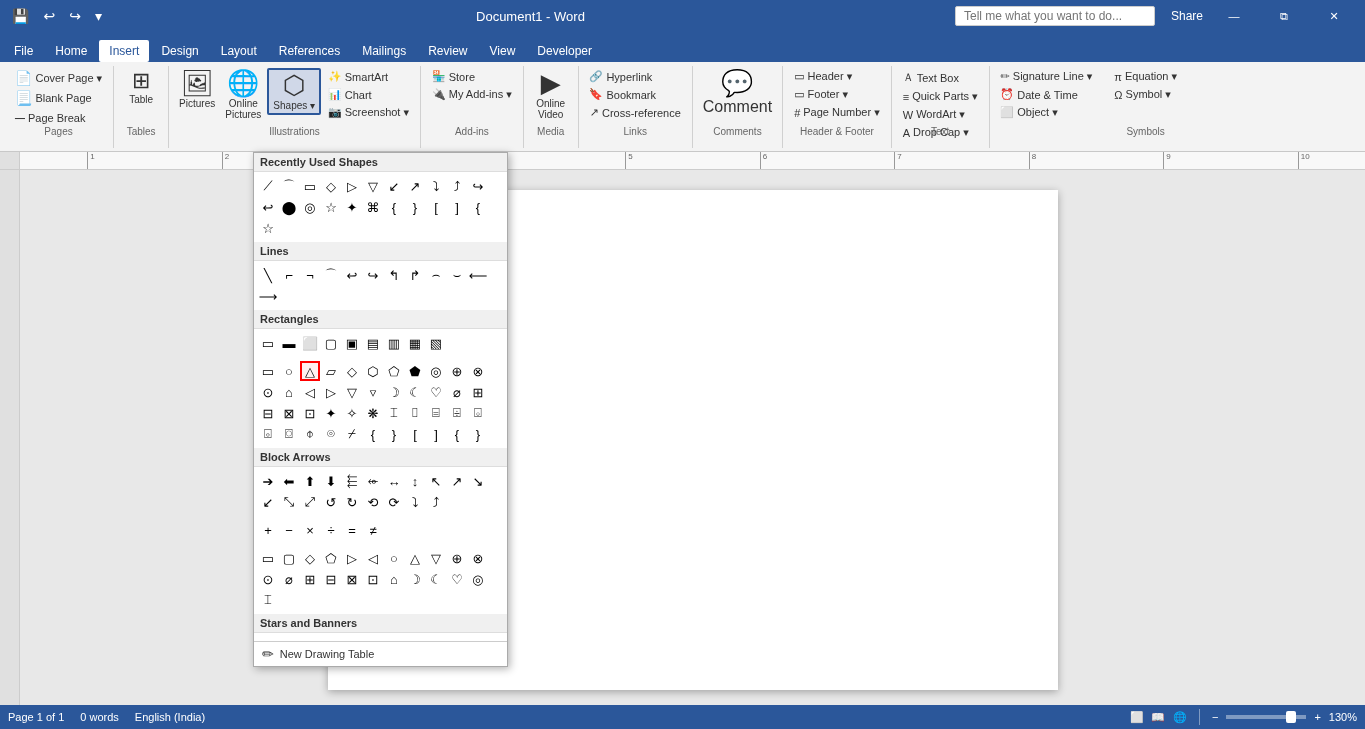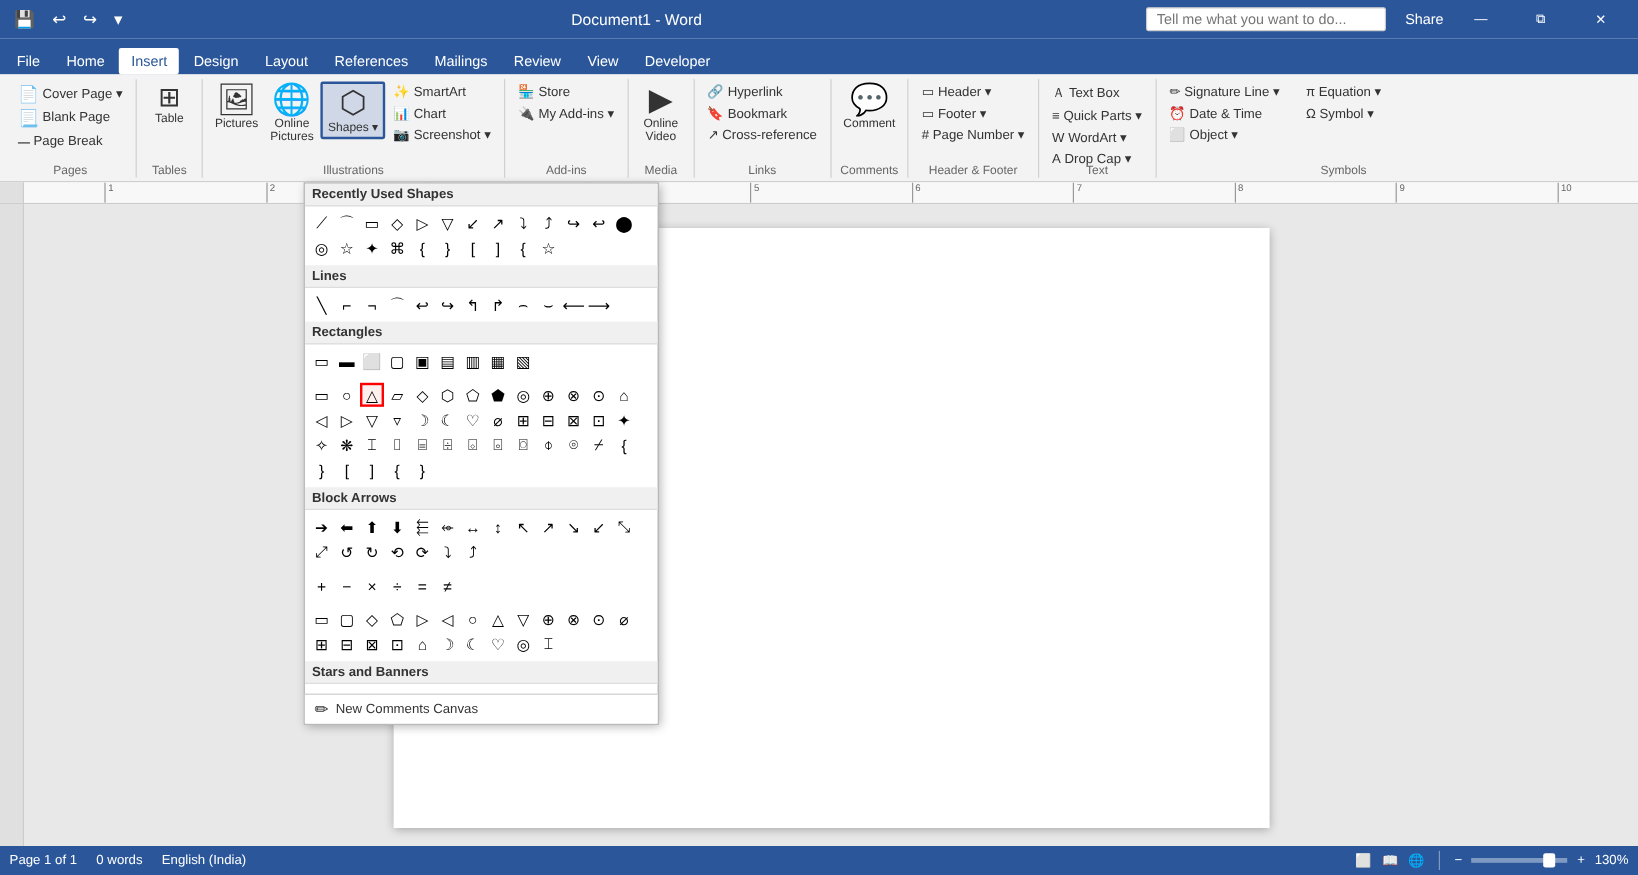--- a/index.html
+++ b/index.html
@@ -56,21 +56,21 @@
       padding: 2px 6px 2px 6px;
       min-width: 50px;
       height: 82px;
       position: relative;
     }
     .ribbon-group:last-child { border-right: none; }
     .group-label {
       font-size: 10px;
       color: #666;
       position: absolute;
-      bottom: 0;
+      bottom: 11px;
       white-space: nowrap;
     }
     .ribbon-items {
       display: flex;
       flex-wrap: wrap;
       align-items: flex-start;
       gap: 2px;
       flex: 1;
     }
     .ribbon-btn {
@@ -148,21 +148,21 @@
       width: 730px;
       min-height: 500px;
       box-shadow: 0 2px 8px rgba(0,0,0,0.3);
     }
 
     
     #shapes-dropdown {
       position: absolute;
       top: 152px;
       left: 253px;
-      width: 296px;
+      width: 255px;
       background: white;
       border: 1px solid #aaa;
       box-shadow: 2px 2px 8px rgba(0,0,0,0.3);
       z-index: 100;
       font-size: 11px;
     }
     .shapes-scrollable {
       max-height: 540px;
       overflow-y: auto;
       overflow-x: hidden;
@@ -373,21 +373,21 @@
       <div class="ribbon-btn-small">
         <span>↗</span> Cross-reference
       </div>
     </div>
     <span class="group-label">Links</span>
   </div>
 
   <div class="ribbon-group" style="min-width:55px;">
     <div class="ribbon-btn">
       <span class="icon" style="font-size:26px;">💬</span>
-      <span style="font-size:10px;">Comment</span>
+      <span style="font-size:16px;">Comment</span>
     </div>
     <span class="group-label">Comments</span>
   </div>
 
   <div class="ribbon-group" style="min-width:100px;">
     <div style="display:flex;flex-direction:column;gap:1px;">
       <div class="ribbon-btn-small">
         <span>▭</span> Header ▾
       </div>
       <div class="ribbon-btn-small">
@@ -655,21 +655,21 @@
       
       
       
       
     </div>
 
   </div>
 
   <div id="new-drawing-canvas">
     <span style="font-size:14px;">✏</span>
-    <span>New Comments Canvas</span>
+    <span>New Drawing Table</span>
   </div>
 </div>
 
 <div id="status-bar">
   <div class="status-left">
     <span>Page 1 of 1</span>
     <span>0 words</span>
     <span>English (India)</span>
   </div>
   <div class="status-right">

